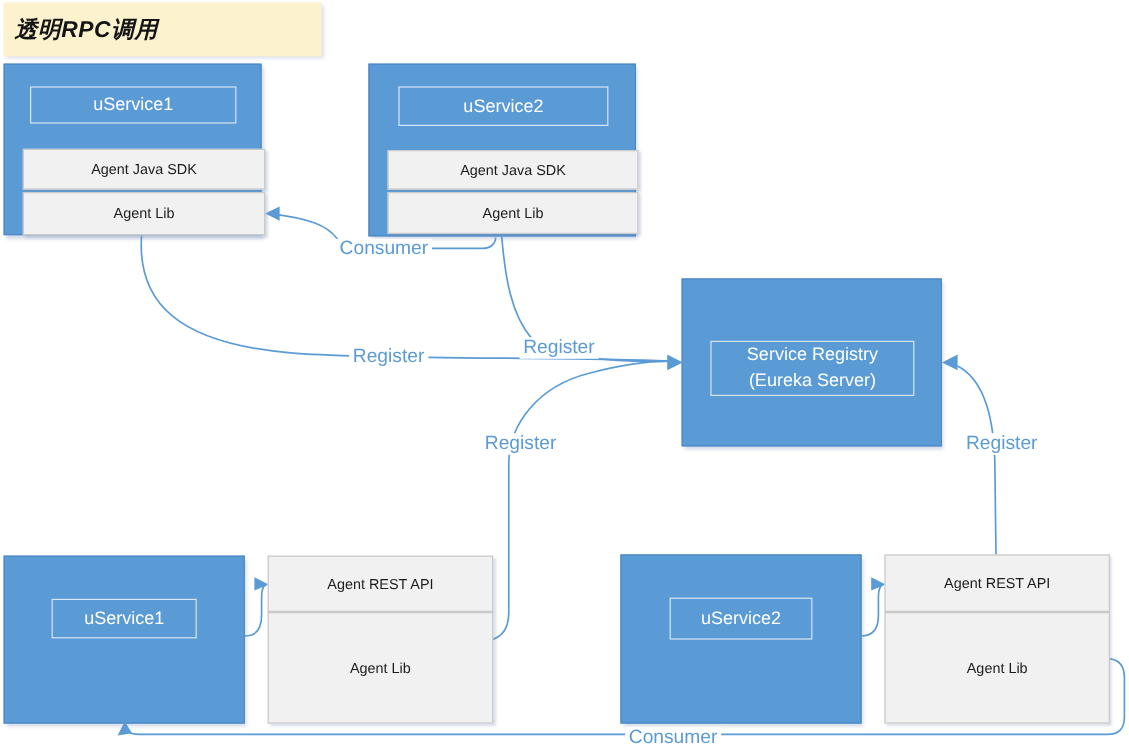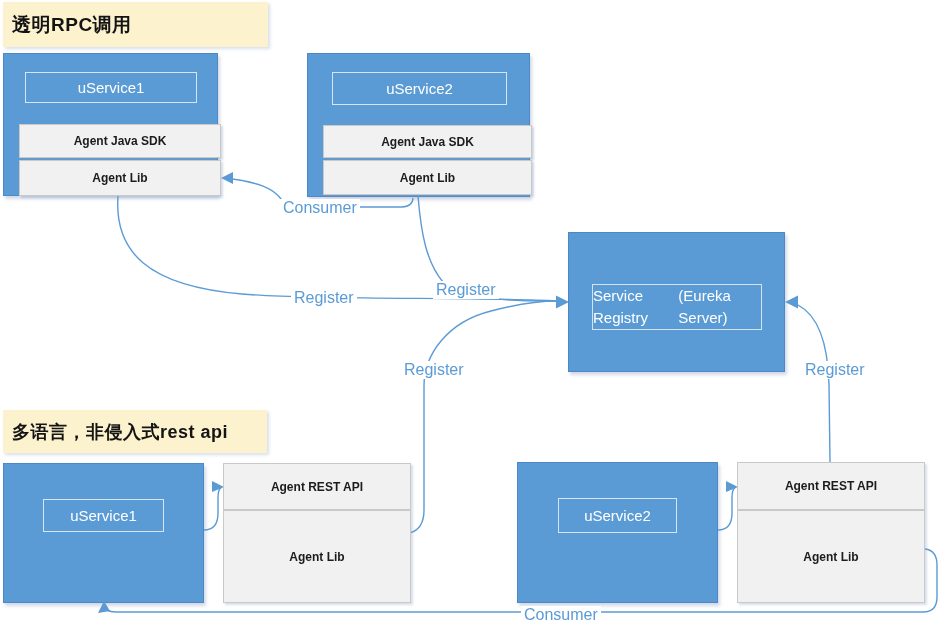--- a/index.html
+++ b/index.html
@@ -3,59 +3,58 @@
 <meta charset="utf-8">
 <style>
   html,body{margin:0;padding:0;background:#fff;}
   body{font-family:"Liberation Sans",sans-serif;}
   .stage{position:relative;width:941px;height:621px;background:#fff;overflow:hidden;}
 
   .note{
     position:absolute;background:var(--note-yellow,#fdf2ce);
     color:#141414;font-weight:bold;font-size:19px;letter-spacing:.5px;
     display:flex;align-items:center;padding-left:9px;box-sizing:border-box;
-    box-shadow:2px 2px 3px rgba(130,150,185,.30);z-index:1;
+    box-shadow:2px 2px 3px rgba(130,150,185,.30);z-index:1;font-style:italic;
   }
   .blue{
     position:absolute;background:var(--node-blue,#5b9bd5);
     border:1px solid #4c88c7;box-sizing:border-box;
     box-shadow:2px 3px 3px rgba(130,150,185,.35);z-index:1;
   }
   .svc-title{
     position:absolute;border:1px solid rgba(255,255,255,.75);
     color:#fff;font-size:15px;box-sizing:border-box;
     display:flex;align-items:center;justify-content:center;z-index:4;text-align:right;
   }
   .registry-title{
     position:absolute;border:1px solid rgba(235,240,245,.85);
     color:#fff;font-size:15px;line-height:1.45;box-sizing:border-box;
-    display:flex;flex-direction:row;align-items:center;justify-content:center;z-index:4;
+    display:flex;flex-direction:column;align-items:center;justify-content:center;z-index:4;
   }
   .layer{
     position:absolute;background:var(--layer-gray,#f1f1f1);
     border:1px solid #c9c9c9;box-sizing:border-box;
-    color:#1c1c1c;font-size:12px;font-weight:bold;
+    color:#1c1c1c;font-size:12px;font-weight:normal;
     display:flex;align-items:center;justify-content:center;
     box-shadow:2px 2px 2px rgba(130,150,185,.30);z-index:3;
   }
   .edge-label{
     position:absolute;background:#fff;color:var(--line-blue,#5b9bd5);
     font-size:16px;padding:0 3px;z-index:5;white-space:nowrap;
   }
   svg.connectors{position:absolute;left:0;top:0;z-index:2;}
   svg.connectors path{fill:none;stroke:var(--line-blue,#5b9bd5);stroke-width:1.4;}
   svg.connectors polygon{fill:var(--line-blue,#5b9bd5);stroke:none;}
 </style>
 </head>
 <body>
 
 <div class="stage">
 
   <div class="note" style="left:3px;top:2px;width:265px;height:45px">透明RPC调用</div>
-  <div class="note" style="left:3px;top:410px;width:264px;height:43px;font-size:18px">多语言，非侵入式rest api</div>
 
   <div class="blue" style="left:3px;top:53px;width:215px;height:143px"></div>
   <div class="svc-title" style="left:25px;top:72px;width:172px;height:31px">uService1</div>
   <div class="layer" style="left:19px;top:124px;width:202px;height:34px">Agent Java SDK</div>
   <div class="layer" style="left:19px;top:160px;width:202px;height:36px">Agent Lib</div>
 
   <div class="blue" style="left:307px;top:53px;width:223px;height:144px"></div>
   <div class="svc-title" style="left:332px;top:72px;width:175px;height:33px">uService2</div>
   <div class="layer" style="left:323px;top:125px;width:209px;height:33px">Agent Java SDK</div>
   <div class="layer" style="left:323px;top:160px;width:209px;height:35px">Agent Lib</div>

